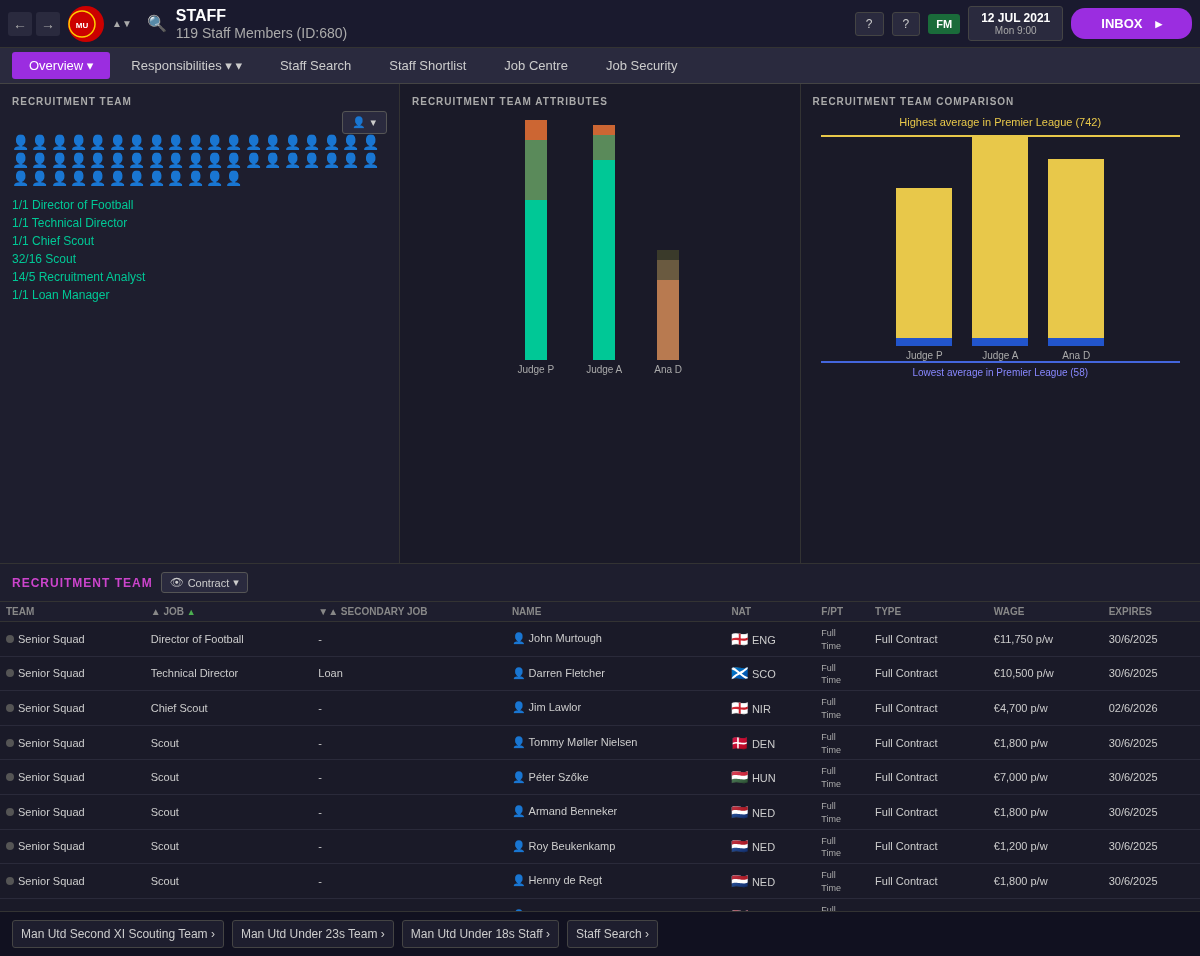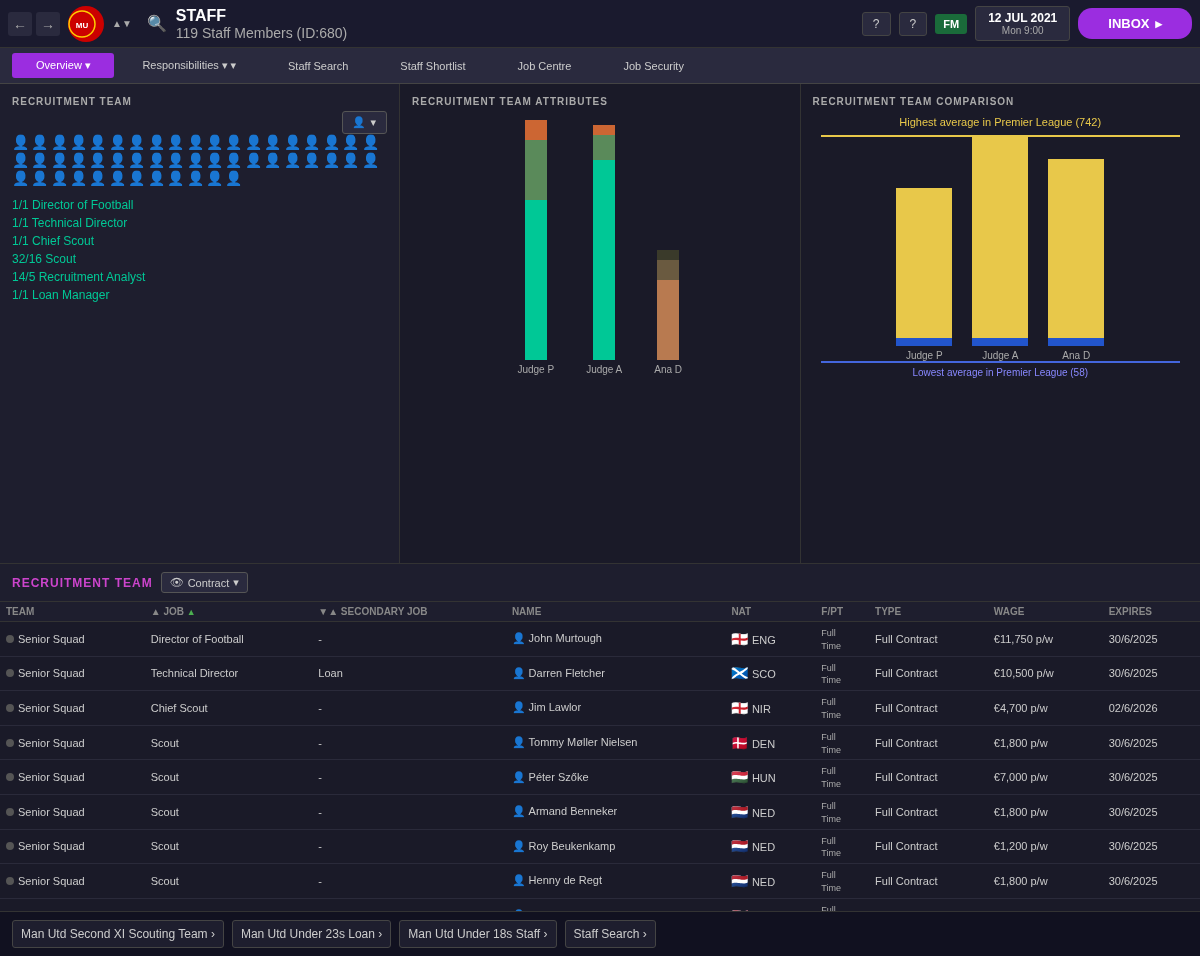--- a/index.html
+++ b/index.html
@@ -21,33 +21,33 @@
     .search-icon-btn { background: none; border: none; color: #aaa; cursor: pointer; font-size: 16px; margin-right: 8px; }
     .staff-title { margin-right: 24px; }
     .staff-title .title { font-size: 16px; font-weight: bold; color: #fff; }
     .staff-title .subtitle { font-size: 14px; color: #aaa; }
     .top-right { margin-left: auto; display: flex; align-items: center; gap: 8px; }
     .top-btn { background: #2a2a3e; border: 1px solid #444; color: #ccc; padding: 4px 10px; border-radius: 3px; cursor: pointer; font-size: 12px; }
     .fm-badge { background: #1a6b3a; color: #fff; padding: 4px 8px; border-radius: 3px; font-size: 11px; font-weight: bold; }
     .date-block { background: #2a2a3e; border: 1px solid #444; padding: 4px 12px; border-radius: 3px; text-align: center; }
     .date-block .date { font-size: 12px; font-weight: bold; color: #fff; }
     .date-block .time { font-size: 10px; color: #aaa; }
-    .inbox-btn { background: #9b2de0; border: none; color: #fff; padding: 8px 30px; border-radius: 14px; cursor: pointer; font-size: 13px; font-weight: bold; display: flex; align-items: center; gap: 6px; }
+    .inbox-btn { background: #9b2de0; border: none; color: #fff; padding: 8px 30px; border-radius: 14px; cursor: pointer; font-size: 13px; font-weight: bold; display: flex; align-items: center; gap: 13px; }
 
     
     .nav-bar {
       background: #2a2a3e;
       display: flex;
       align-items: center;
       padding: 0 12px;
       height: 36px;
       border-bottom: 1px solid #444;
       gap: 4px;
     }
-    .nav-item { padding: 6px 24px; border-radius: 3px; cursor: pointer; color: #ccc; font-size: 11px; }
+    .nav-item { padding: 6px 17px; border-radius: 3px; cursor: pointer; color: #ccc; font-size: 13px; }
     .nav-item.active { background: #9b2de0; color: #fff; }
     .nav-item.has-arrow::after { content: ' ▾'; }
     .section-label { font-size: 10px; font-weight: bold; color: #aaa; text-transform: uppercase; letter-spacing: 1px; margin-bottom: 4px; }
     .big-title { font-size: 18px; font-weight: bold; color: #fff; margin-bottom: 8px; }
     .person-icons { display: flex; flex-wrap: wrap; gap: 2px; margin-bottom: 8px; }
     .person-icon { color: #00c896; font-size: 14px; }
     .filter-btn { background: #2a2a3e; border: 1px solid #555; color: #ccc; padding: 4px 10px; border-radius: 3px; cursor: pointer; font-size: 11px; display: flex; align-items: center; gap: 4px; float: right; }
     .staff-roles { margin-top: 12px; }
     .staff-role { font-size: 12px; color: #00c896; margin-bottom: 4px; cursor: pointer; }
     .chart-title { font-size: 10px; font-weight: bold; color: #aaa; text-transform: uppercase; letter-spacing: 1px; margin-bottom: 8px; } 
@@ -410,21 +410,21 @@
         </table>
       </div>
     </div>
   </div>
 
   <div class="footer-nav">
     <button class="footer-btn">
       <span>Man Utd Second XI Scouting Team ›</span>
     </button>
     <button class="footer-btn">
-      <span>Man Utd Under 23s Loan ›</span>
+      <span>Man Utd Under 23s Team ›</span>
     </button>
     <button class="footer-btn">
       <span>Man Utd Under 18s Staff ›</span>
     </button>
     <button class="footer-btn">
       <span>Staff Search ›</span>
     </button>
   </div>
 </div>
 

